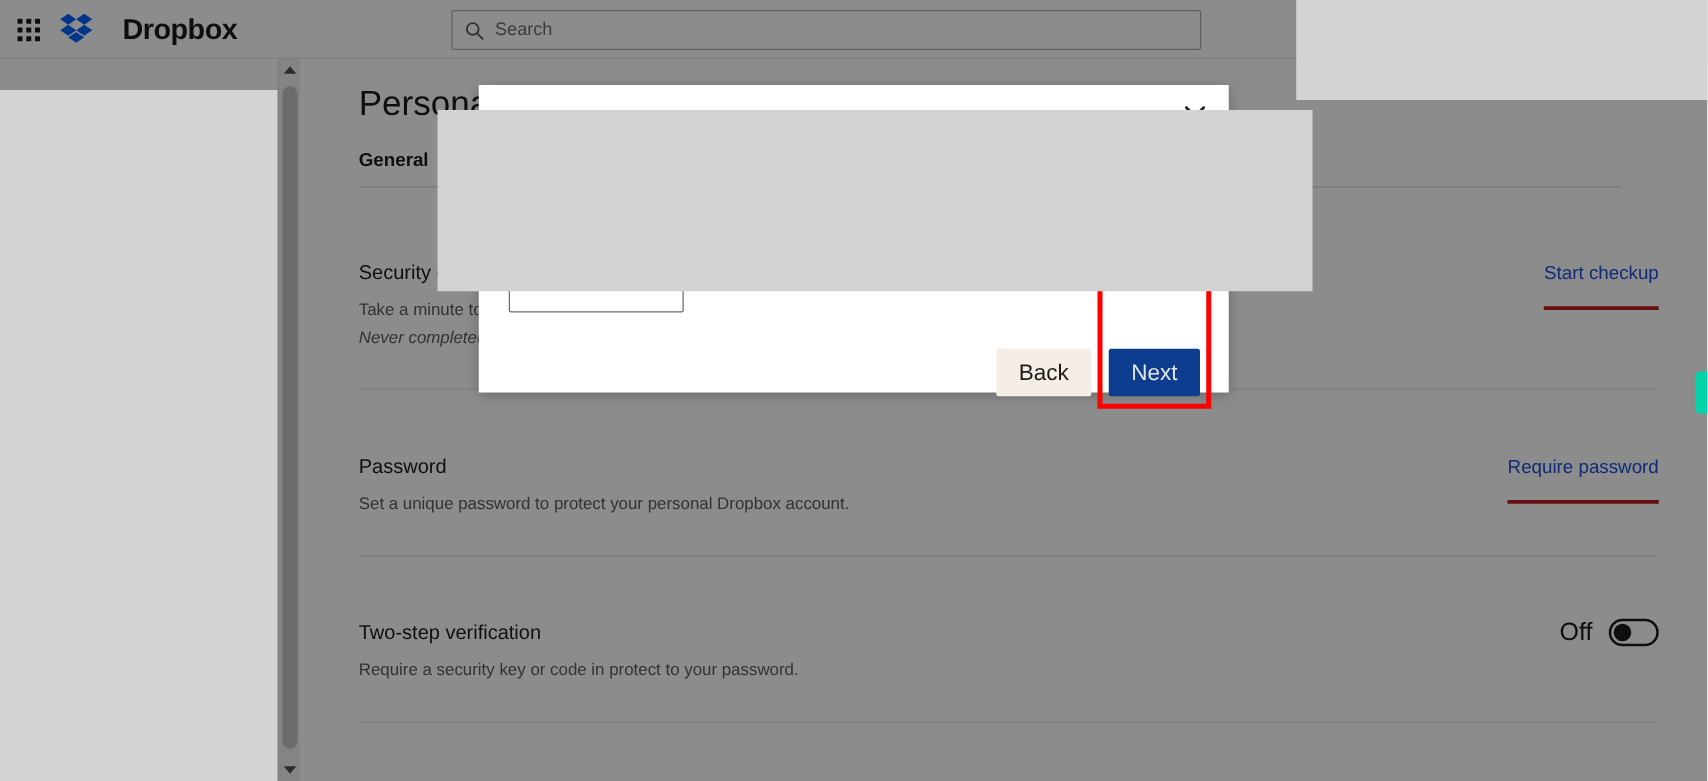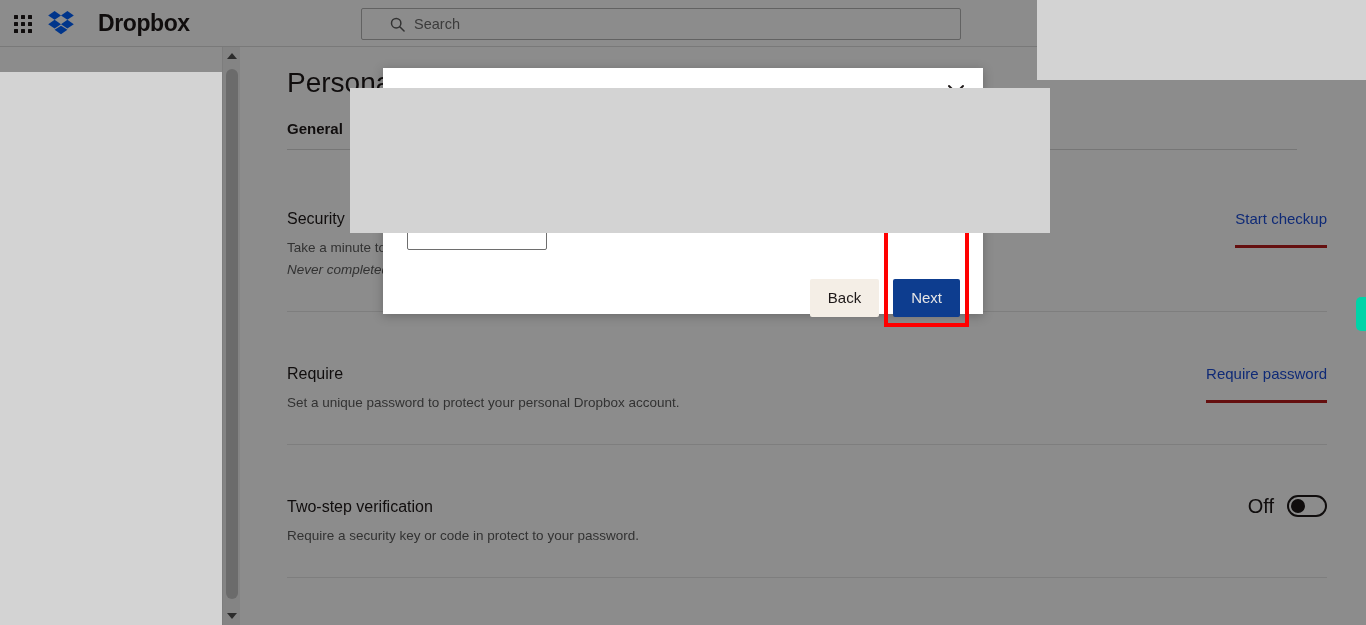--- a/index.html
+++ b/index.html
@@ -67,21 +67,21 @@
   }
   .searchbox {
     position: absolute;
     left: 361px; top: 8px;
     width: 600px; height: 32px;
     border: 1px solid #b3b3b3;
     border-radius: 2px;
     background: #ffffff;
     display: flex;
     align-items: center;
-    padding-left: 28px;
+    padding-left: 10px;
     gap: 9px;
   }
   .search-icon { width: 15px; height: 15px; flex: none; }
   .search-placeholder {
     font-size: 14.5px;
     color: #6e6e6e;
     line-height: 16px;
   }
 
   
@@ -278,21 +278,21 @@
     left: 0; bottom: 0;
     width: 600px; height: 76px;
     display: flex;
     align-items: center;
     justify-content: flex-end;
     padding-right: 23px;
     gap: 14px;
   }
   .btn {
     font-family: "Liberation Sans", sans-serif;
-    font-size: 15px;
+    font-size: 18px;
     border: none;
     border-radius: 2px;
     padding: 10px 18px;
     cursor: pointer;
     line-height: 18px;
     margin-top: 44px;
   }
   .btn-back {
     background: #f4eee6;
     color: #1e1919;
@@ -385,21 +385,21 @@
         </div>
 
         <div class="section s1">
           <div class="sec-title">Security c</div>
           <div class="sec-desc">Take a minute to</div>
           <div class="sec-note">Never completed</div>
           <div class="sec-action">Start checkup</div>
         </div>
 
         <div class="section s2">
-          <div class="sec-title">Require</div>
+          <div class="sec-title">Password</div>
           <div class="sec-desc">Set a unique password to protect your personal Dropbox account.</div>
           <div class="sec-action">Require password</div>
         </div>
 
         <div class="section s3">
           <div class="sec-title">Two-step verification</div>
           <div class="sec-desc">Require a security key or code in protect to your password.</div>
           <div class="sec-toggle">
             <span class="toggle-label">Off</span>
             <div class="switch">

